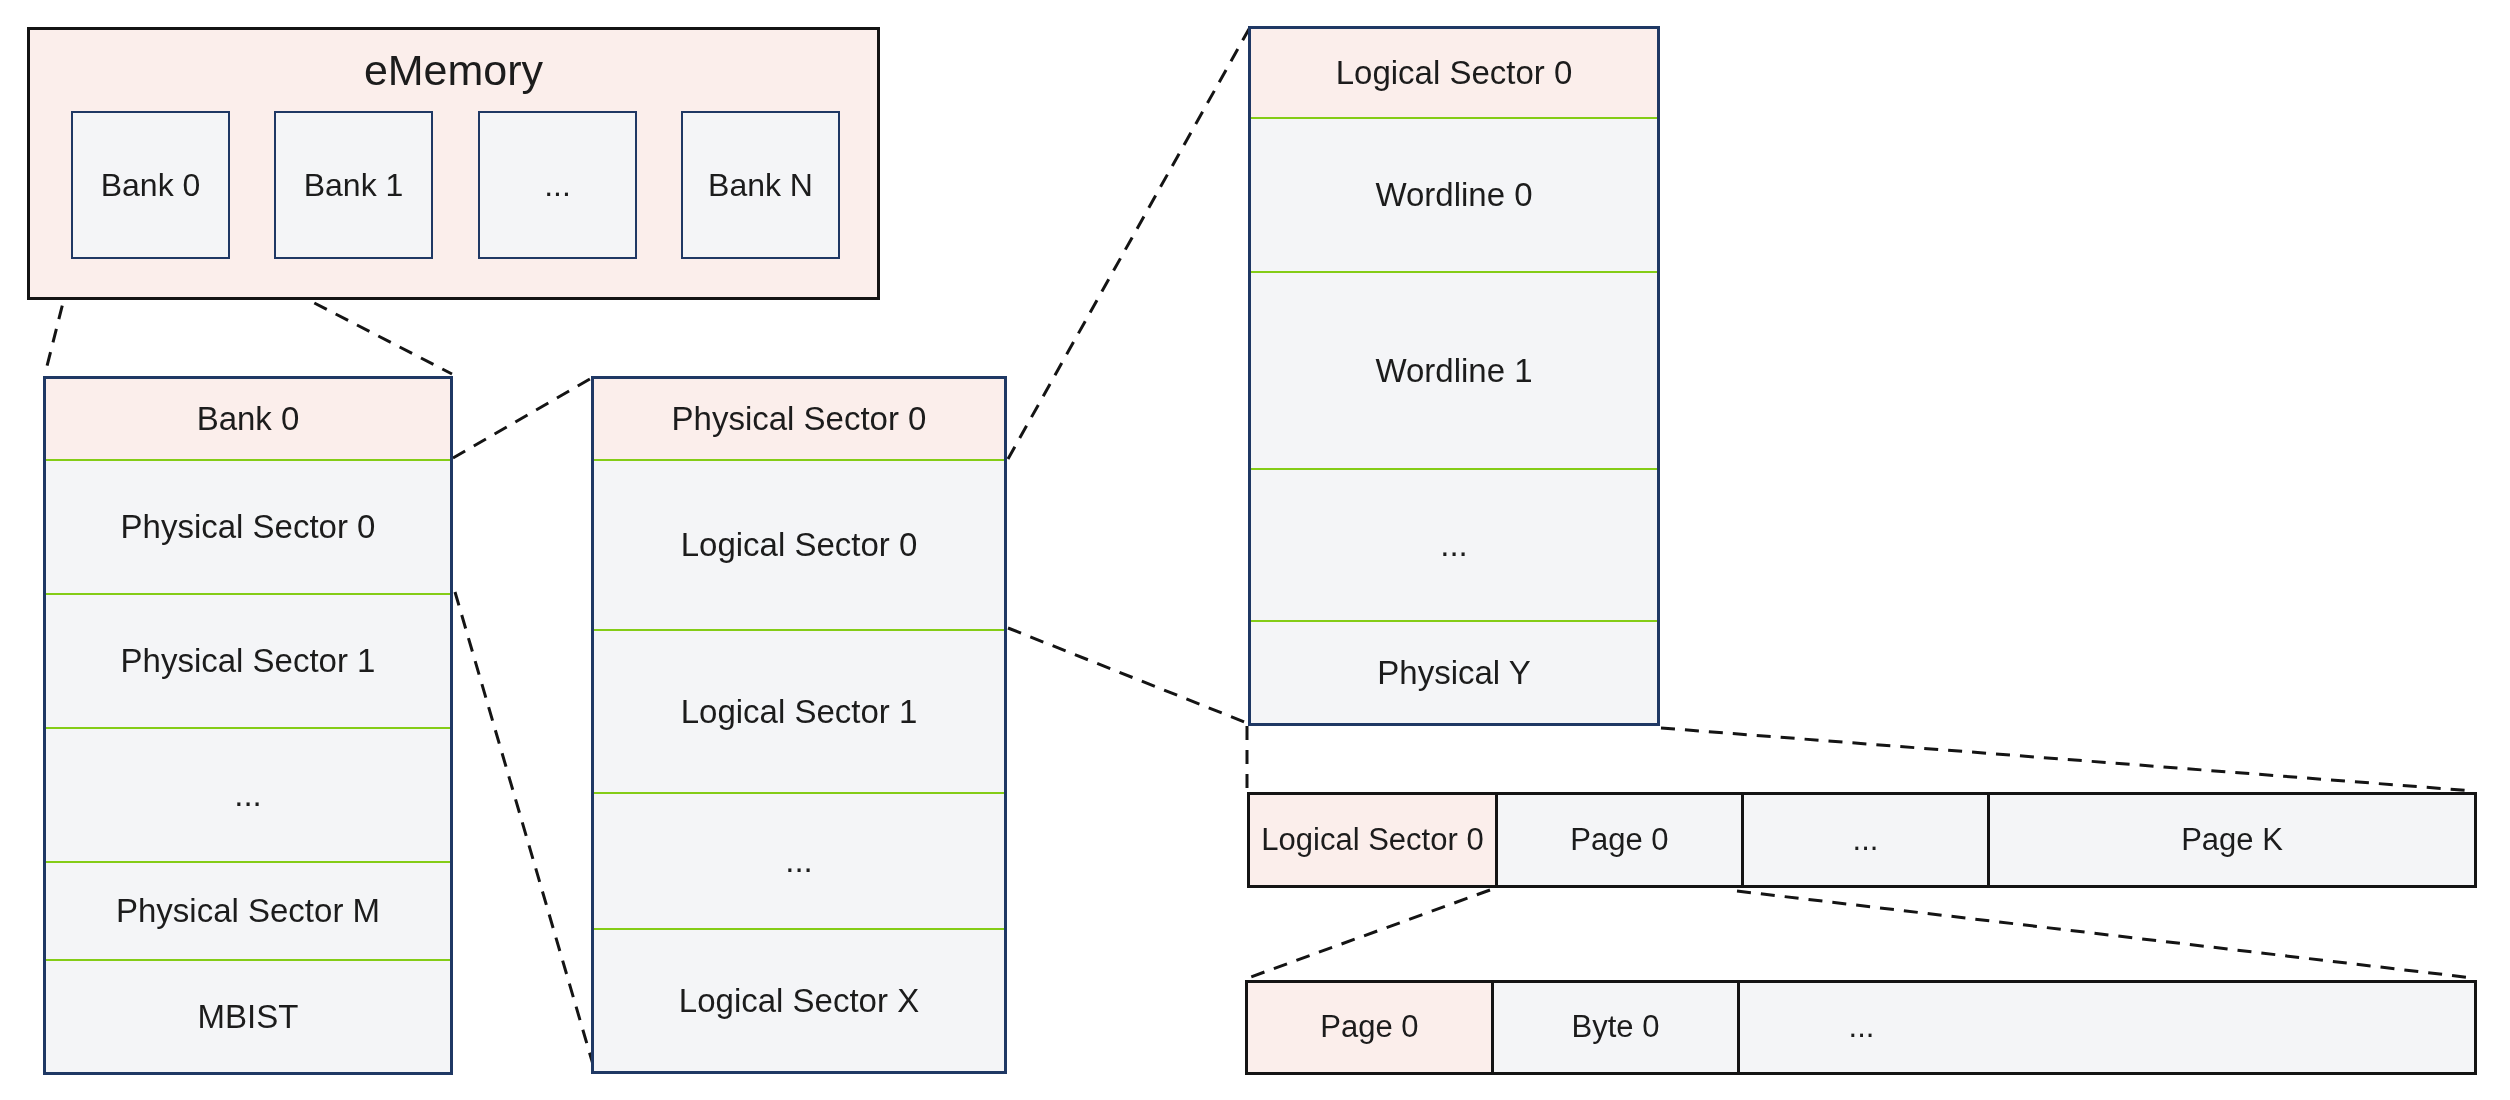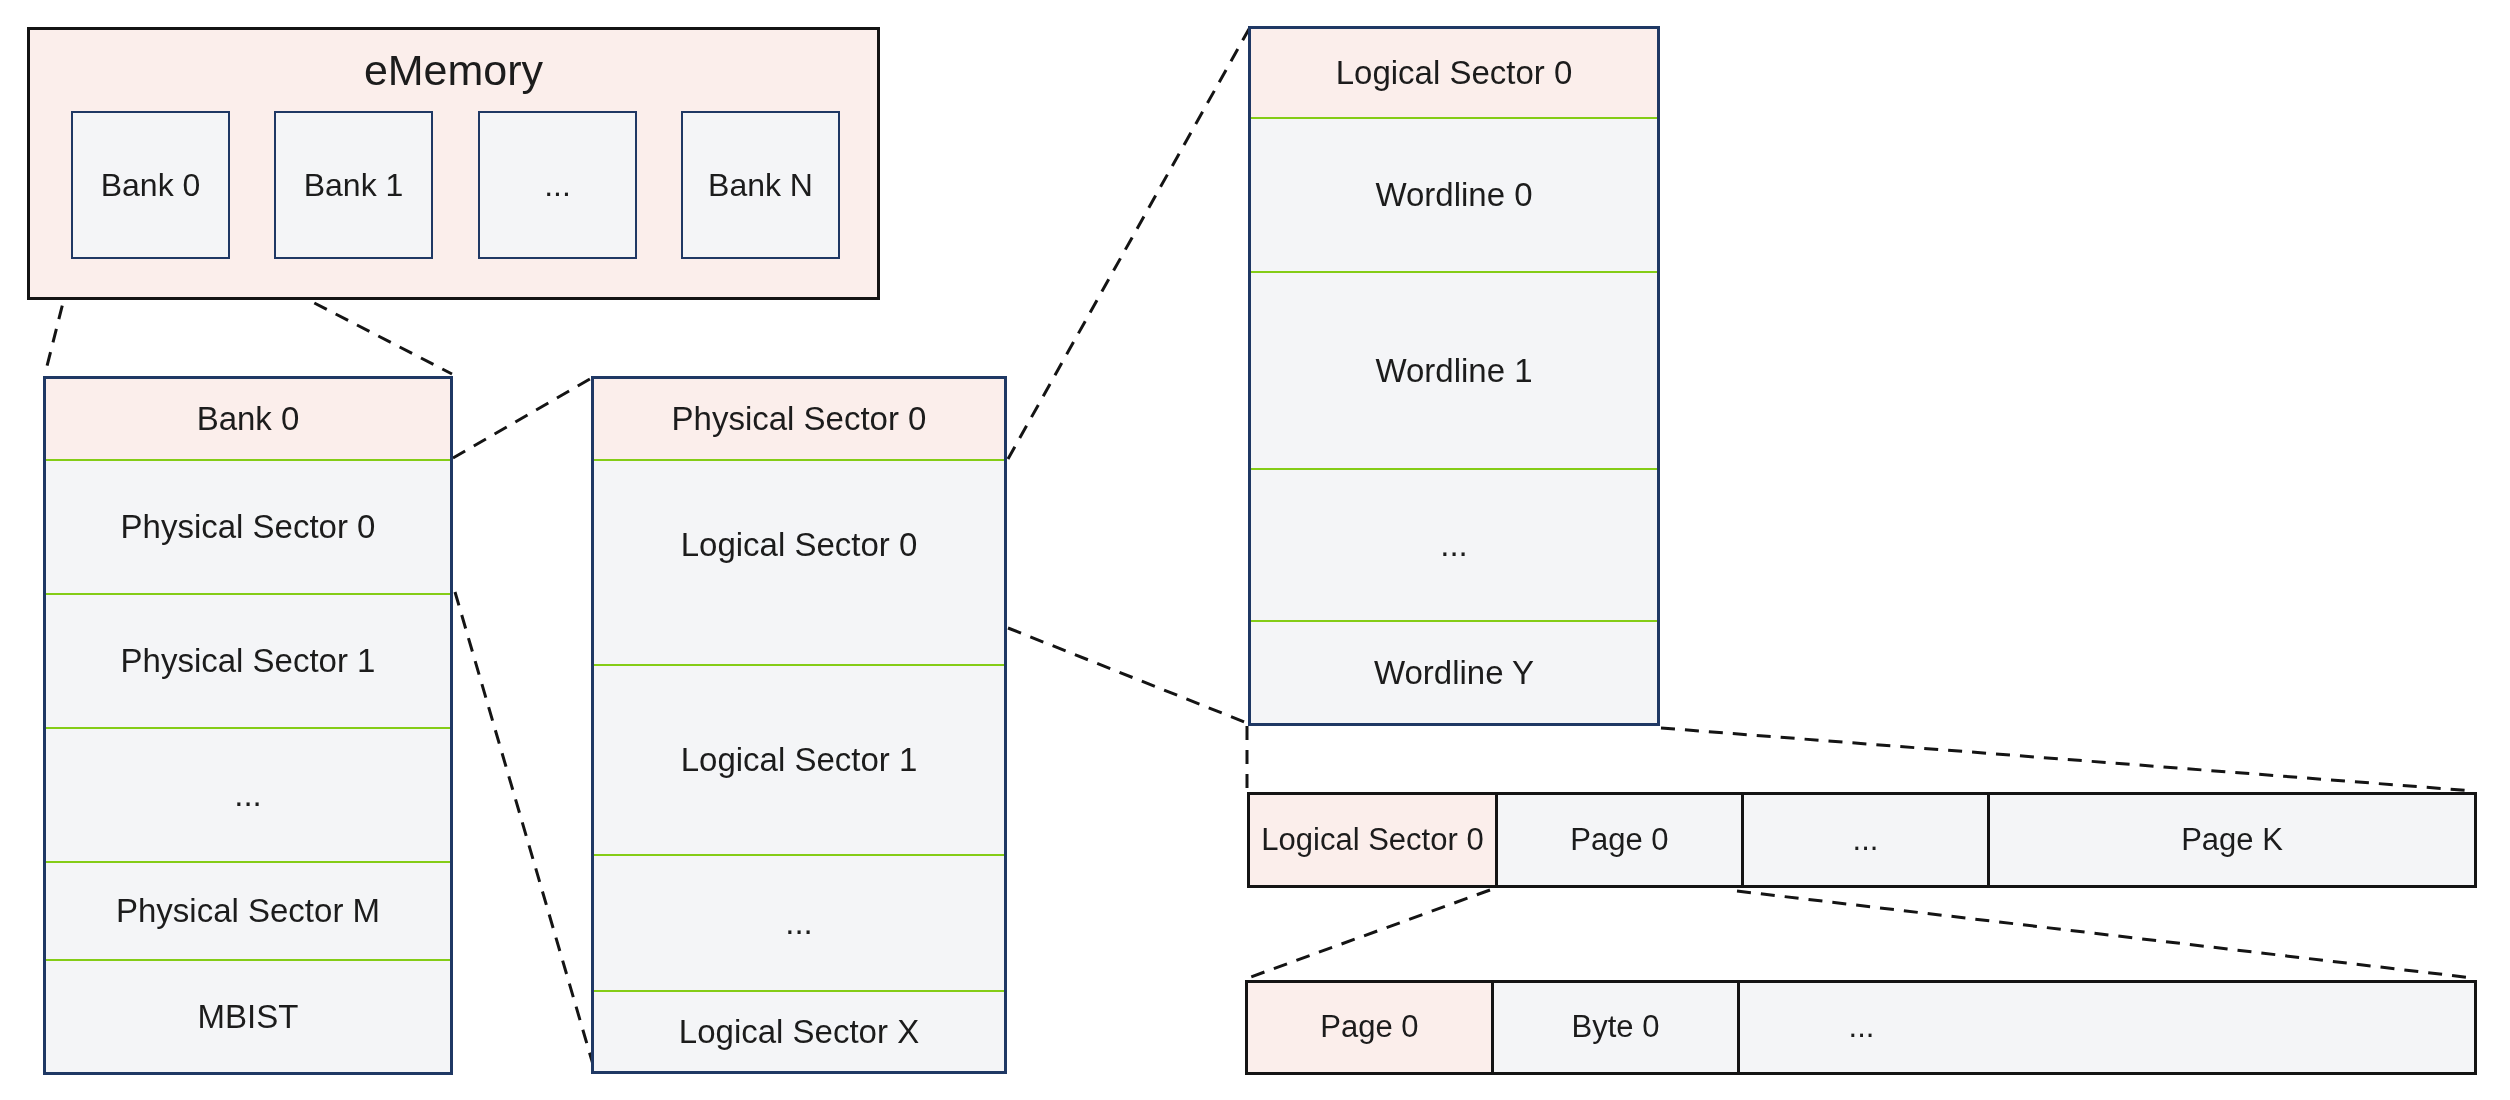--- a/index.html
+++ b/index.html
@@ -93,21 +93,21 @@
   .column .row.grow { flex: 1 1 auto; }
 
   .bank-col { left: 43px; top: 376px; width: 410px; height: 699px; }
   .bank-col .hdr { height: 80px; }
   .bank-col .r1, .bank-col .r2, .bank-col .r3 { height: 134px; }
   .bank-col .r4 { height: 98px; }
 
   .mid-col { left: 591px; top: 376px; width: 416px; height: 698px; }
   .mid-col .hdr { height: 80px; }
   .mid-col .r1 { height: 170px; }
-  .mid-col .r2 { height: 190px; margin-top: 35px; }
+  .mid-col .r2 { height: 163px; }
   .mid-col .r3 { height: 136px; }
 
   .wl-col { left: 1248px; top: 26px; width: 412px; height: 700px; }
   .wl-col .hdr { height: 88px; }
   .wl-col .r1 { height: 154px; }
   .wl-col .r2 { height: 197px; text-align: right; }
   .wl-col .r3 { height: 152px; }
 
   
   .hrow {
@@ -183,21 +183,21 @@
     <div class="row r2">Logical Sector 1</div>
     <div class="row r3">...</div>
     <div class="row grow">Logical Sector X</div>
   </div>
 
   <div class="column wl-col">
     <div class="hdr">Logical Sector 0</div>
     <div class="row r1">Wordline 0</div>
     <div class="row r2">Wordline 1</div>
     <div class="row r3">...</div>
-    <div class="row grow">Wordline Y</div>
+    <div class="row grow">Physical Y</div>
   </div>
 
   <div class="hrow pages-row">
     <div class="cell pink c0">Logical Sector 0</div>
     <div class="cell c1">Page 0</div>
     <div class="cell c3">...</div>
     <div class="cell grow">Page K</div>
   </div>
 
   <div class="hrow bytes-row">

